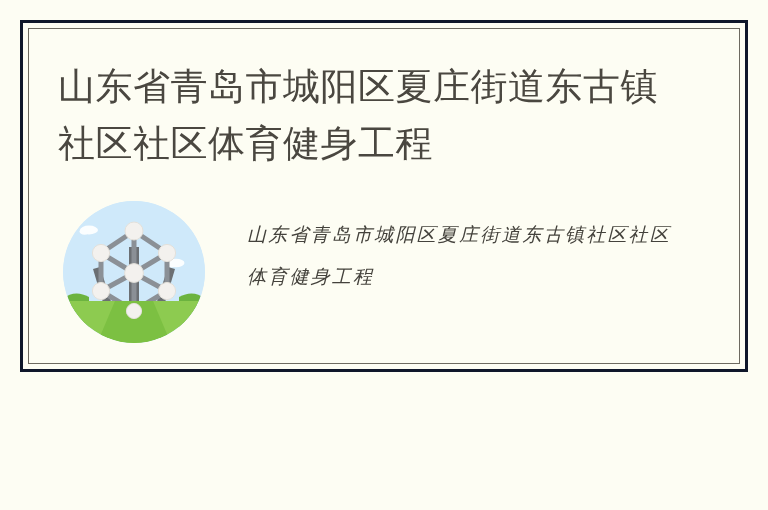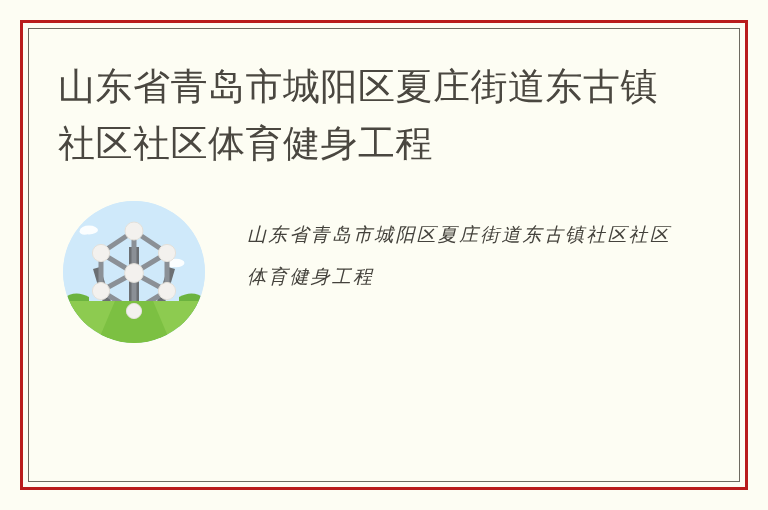--- a/index.html
+++ b/index.html
@@ -12,23 +12,23 @@
     background: #fdfdf3;
     font-family: "Liberation Sans", "DejaVu Sans", sans-serif;
     overflow: hidden;
   }
 
   .card {
     position: absolute;
     left: 20px;
     top: 20px;
     width: 728px;
-    height: 470px;
+    height: 352px;
     box-sizing: border-box;
-    border: 3px solid #b91c1c;
+    border: 3px solid #0f172a;
     background: #fdfdf3;
   }
   .card-inner {
     position: absolute;
     left: 5px;
     top: 5px;
     right: 5px;
     bottom: 5px;
     box-sizing: border-box;
     border: 1px solid #6d6a60;

